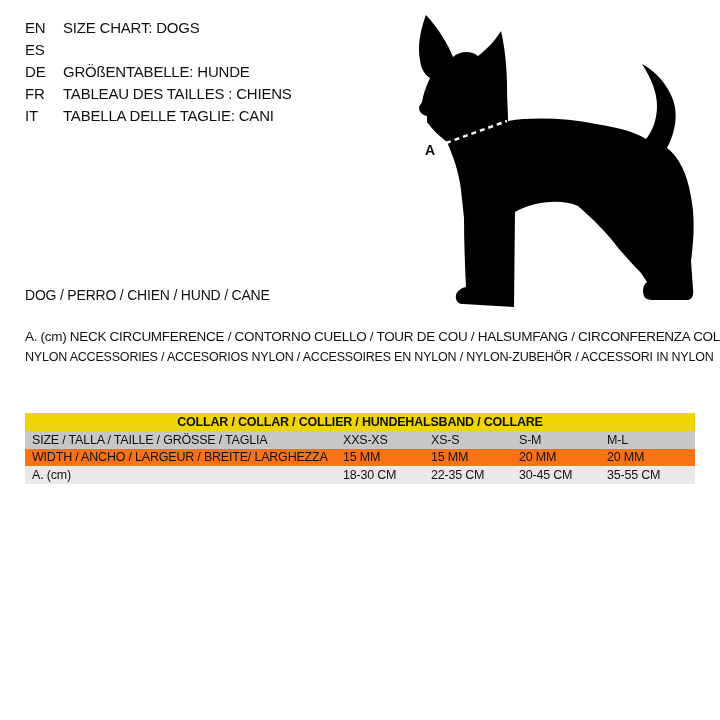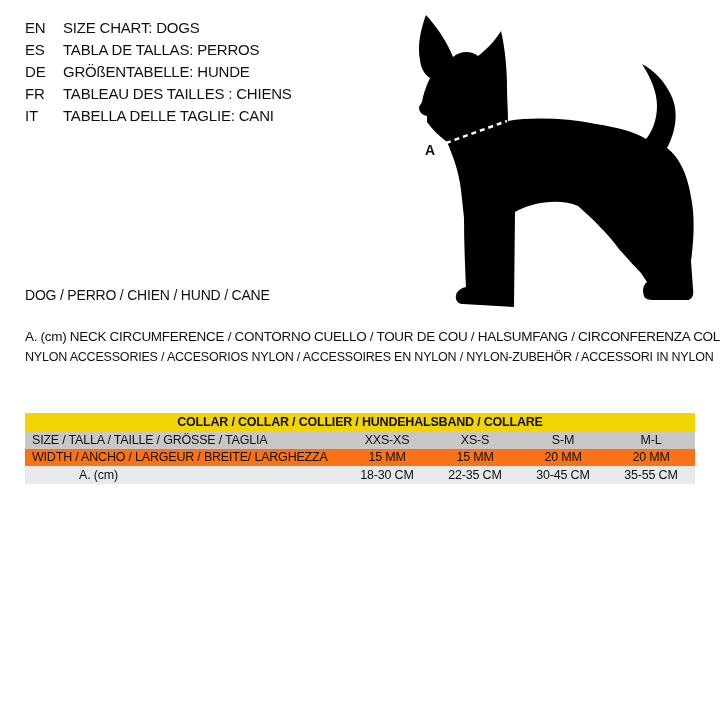--- a/index.html
+++ b/index.html
@@ -21,37 +21,36 @@
   .species{top:288px;font-size:14px;letter-spacing:-0.2px;}
   .measurement{top:330px;font-size:13.5px;letter-spacing:-0.3px;}
   .material{top:350px;font-size:12.5px;font-weight:normal;letter-spacing:-0.2px;}
   
   .size-table{position:absolute;left:25px;top:413px;width:670px;font-size:12.5px;letter-spacing:-0.2px;}
   .thead{height:18px;background:var(--header_yellow,#F1D403);font-weight:bold;
          display:flex;align-items:center;justify-content:center;font-size:12.5px;}
   .trow{display:flex;height:17.5px;align-items:center;}
   .row-0{background:var(--row_gray,#C7C7C7);}
   .row-1{background:#f97316;}
-  .row-2{background:var(--row_light,#E8E9E9);padding-left:47px;}
+  .row-2{background:var(--row_light,#E8E9E9);}
   .rlabel{flex:1 1 auto;padding-left:7px;white-space:nowrap;}
-  .cell{flex:0 0 88px;text-align:center;white-space:nowrap;}
+  .cell{flex:0 0 88px;text-align:left;white-space:nowrap;}
 </style>
 </head>
 <body>
 
 <div class="canvas">
 
   <div class="lang-list">
     <div class="lang-row">
       <span class="lang-code">EN</span>
       <span class="lang-text">SIZE CHART: DOGS</span>
     </div>
     <div class="lang-row">
       <span class="lang-code">ES</span>
-      <span class="lang-text">TABLA DE TALLAS: PERROS</span>
     </div>
     <div class="lang-row">
       <span class="lang-code">DE</span>
       <span class="lang-text">GRÖßENTABELLE: HUNDE</span>
     </div>
     <div class="lang-row">
       <span class="lang-code">FR</span>
       <span class="lang-text">TABLEAU DES TAILLES : CHIENS</span>
     </div>
     <div class="lang-row">

